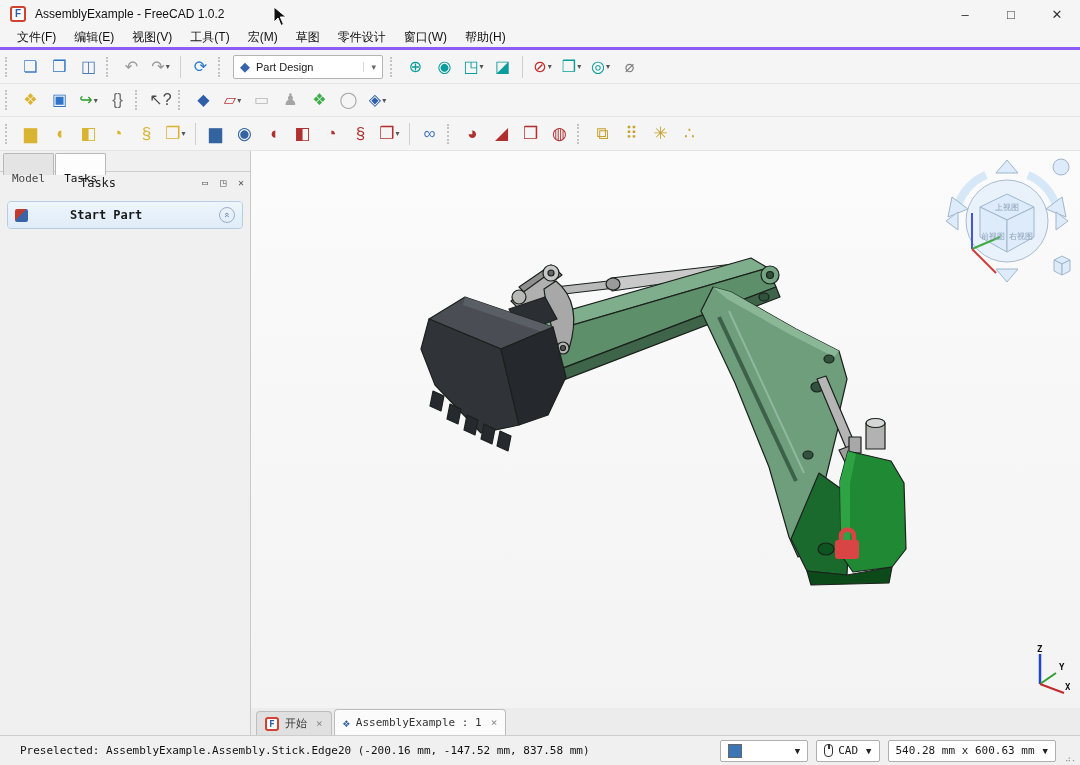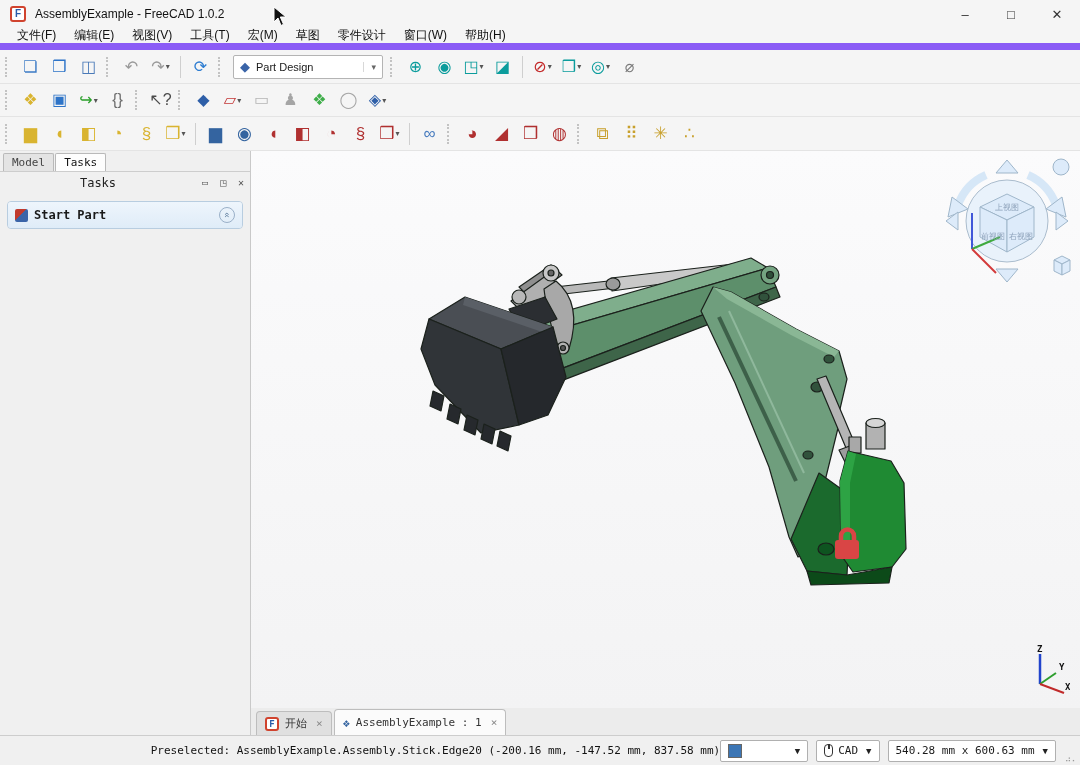--- a/index.html
+++ b/index.html
@@ -9,21 +9,21 @@
   
   .titlebar { position:absolute; top:0; left:0; right:0; height:28px; background:#f5f5f5; display:flex; align-items:center; padding-left:10px; }
   .fclogo { width:16px; height:16px; border:2px solid #d0432e; border-radius:3px; background:#fff; color:#2a5caa; font-weight:bold; font-size:10px; line-height:12px; text-align:center; flex:0 0 auto; }
   .fclogo::after { content:"F"; }
   .title-text { margin-left:9px; font-size:12px; color:#111; }
   .win-controls { margin-left:auto; display:flex; height:100%; }
   .win-btn { width:46px; height:100%; display:flex; align-items:center; justify-content:center; color:#333; font-size:13px; }
   .cursor { position:absolute; left:273px; top:6px; z-index:50; }
 
   
-  .menubar { position:absolute; top:28px; left:0; right:0; height:22px; background:#f5f5f5; display:flex; align-items:center; padding-left:8px; border-bottom:7px solid #8b5cf6; }
+  .menubar { position:absolute; top:28px; left:0; right:0; height:22px; background:#f5f5f5; display:flex; align-items:center; padding-left:8px; border-bottom:3px solid #8b5cf6; }
   .menu-item { padding:2px 9px; font-size:12px; color:#111; }
 
   
   .tbrow { position:absolute; left:0; right:0; background:#f5f5f5; display:flex; align-items:center; padding-left:2px; border-bottom:1px solid #e4e4e4; }
   #tbrow1 { top:50px; height:34px; }
   #tbrow2 { top:84px; height:33px; }
   #tbrow3 { top:117px; height:34px; }
   .tb-btn { display:flex; align-items:center; justify-content:center; min-width:27px; height:27px; border-radius:3px; margin:0 1px; }
   .tb-btn .g { font-size:16px; line-height:1; }
   #tbrow3 .tb-btn .g { font-size:17px; }
@@ -34,29 +34,29 @@
   .combo .g { font-size:13px; margin-right:6px; }
   .combo .val { font-family:Liberation Sans, sans-serif; font-size:11px; flex:1; }
   .combo .caret { font-size:9px; color:#666; border-left:1px solid #d8d8d8; padding-left:7px; margin-left:8px; }
 
   
   .main { position:absolute; top:151px; left:0; right:0; bottom:30px; background:#f0f0f0; }
 
   
   .dock { position:absolute; top:0; left:0; width:250px; bottom:0; background:#f0f0f0; }
   .dock-tabs { display:flex; padding:2px 0 0 3px; height:20px; font-family:"DejaVu Sans Mono", monospace; font-size:11px; }
-  .dock-tab { padding:2px 8px 3px; border:1px solid #b9b9b9; border-bottom:none; background:#e4e4e4; color:#444; margin-right:1px; border-radius:2px 2px 0 0; }
+  .dock-tab { padding:18px 8px 3px; border:1px solid #b9b9b9; border-bottom:none; background:#e4e4e4; color:#444; margin-right:1px; border-radius:2px 2px 0 0; }
   .dock-tab.active { background:#fdfdfd; color:#111; position:relative; z-index:2; }
   .dock-header { height:22px; display:flex; align-items:center; border-top:1px solid #cdcdcd; background:#f0f0f0; font-family:"DejaVu Sans Mono", monospace; font-size:12px; }
   .dock-title { flex:1; text-align:center; color:#222; }
   .dock-hbtn { width:18px; text-align:center; color:#555; font-size:10px; }
   .task-box { margin:8px 7px; border:1px solid #b8cde0; border-radius:4px; overflow:hidden; }
   .task-head { display:flex; align-items:center; background:linear-gradient(#eef5fc,#dfecf8); padding:5px 7px; }
   .wb-icon { width:13px; height:13px; border-radius:2px; background:linear-gradient(135deg,#c03a2e 0 46%,#3a64a8 46% 100%); margin-right:6px; flex:0 0 auto; }
-  .task-head .t { font-family:"DejaVu Sans Mono", monospace; font-weight:bold; font-size:12px; flex:1; }
+  .task-head .t { font-family:"DejaVu Sans Mono", monospace; font-weight:bold; font-size:12px; flex:1;margin-left:36px; }
   .collapse { width:16px; height:16px; border:1px solid #9ab0c8; border-radius:50%; color:#5a7a9a; font-size:9px; display:flex; align-items:center; justify-content:center; }
   .collapse span { display:inline-block; transform:rotate(90deg); }
   .task-item { display:flex; align-items:center; background:#c5daee; padding:9px 7px 10px 12px; font-size:12px; }
   .body-icon { color:#2e5fa8; font-size:13px; margin-right:7px; }
   .body-icon::after { content:"❖"; }
 
   
   .viewport { position:absolute; left:250px; top:0; right:0; bottom:27px; background:linear-gradient(#fbfbfc,#f3f3f4); border-left:1px solid #c9c9c9; overflow:hidden; }
   .model-svg { position:absolute; left:0; top:0; }
   .navcube { position:absolute; right:8px; top:6px; }
@@ -66,21 +66,21 @@
   .tabstrip { position:absolute; left:250px; right:0; bottom:0; height:27px; background:#ececec; border-left:1px solid #c9c9c9; display:flex; align-items:flex-end; padding-left:5px; }
   .doc-tab { display:flex; align-items:center; height:24px; padding:0 8px; border:1px solid #bdbdbd; border-bottom:none; border-radius:4px 4px 0 0; background:#e0e0e0; margin-right:2px; font-family:"DejaVu Sans Mono", monospace; font-size:11px; color:#333; }
   .doc-tab.active { background:#fbfbfb; height:26px; }
   .doc-tab .fclogo { width:14px; height:14px; font-size:9px; line-height:10px; margin-right:6px; }
   .doc-icon { color:#3464a0; font-size:12px; margin-right:6px; }
   .doc-icon::after { content:"❖"; }
   .tab-close { margin-left:9px; color:#888; font-size:11px; }
 
   
   .statusbar { position:absolute; left:0; right:0; bottom:0; height:30px; background:#f0f0f0; border-top:1px solid #cdcdcd; display:flex; align-items:center; }
-  .status-msg { font-family:"DejaVu Sans Mono", monospace; font-size:11px; color:#111; padding-left:20px; flex:1; white-space:nowrap; overflow:hidden;text-align:right; }
+  .status-msg { font-family:"DejaVu Sans Mono", monospace; font-size:11px; color:#111; padding-left:20px; flex:1; white-space:nowrap; overflow:hidden; }
   .sb-combo { display:flex; align-items:center; background:#fff; border:1px solid #b0b0b0; border-radius:2px; height:22px; padding:0 7px; margin-right:8px; font-family:"DejaVu Sans Mono", monospace; font-size:11px; }
   .sb-combo .caret { font-size:9px; color:#222; margin-left:8px; }
   .swatch { width:14px; height:14px; background:#3c76b5; border:1px solid #666; }
   .sb-combo.swatch-combo { width:88px; justify-content:space-between; }
   .mouse-icon { width:9px; height:13px; border:1.5px solid #333; border-radius:4px; position:relative; margin-right:5px; }
   .mouse-icon::after { content:""; position:absolute; left:3px; top:-1px; width:1.5px; height:5px; background:#333; }
   .resize-grip { width:14px; height:100%; position:relative; margin-right:2px; }
   .resize-grip::after { content:"⠴⠄"; color:#9a9a9a; font-size:9px; position:absolute; right:0; bottom:1px; }
 </style>
 </head>

